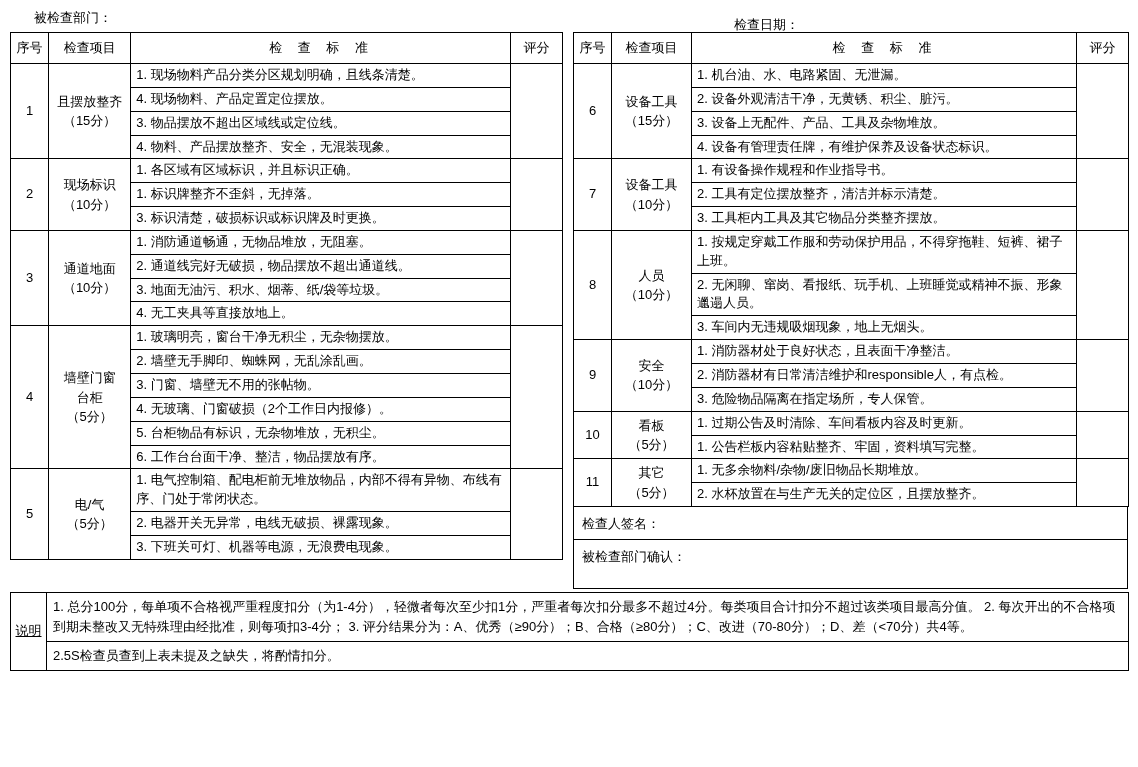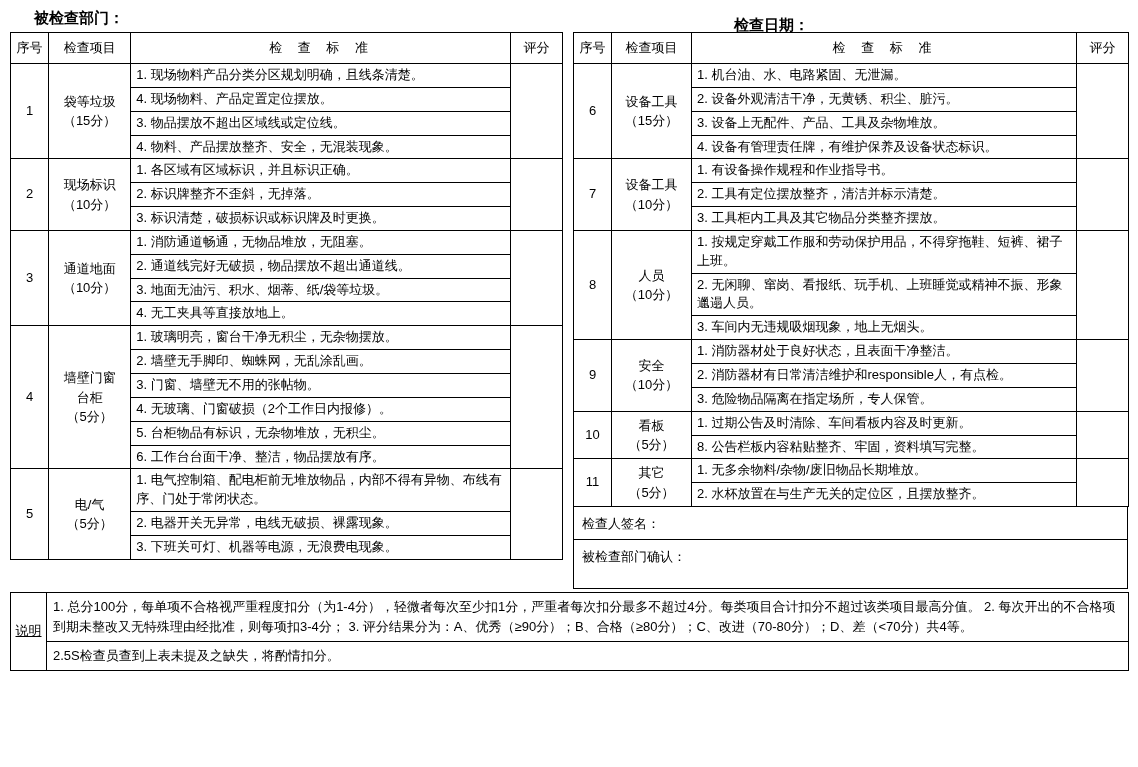--- a/index.html
+++ b/index.html
@@ -18,22 +18,22 @@
     position: relative;
     width: 1138px;
     height: 767px;
     box-sizing: border-box;
     padding: 4px 10px 0 10px;
   }
   .header-row {
     display: flex;
     height: 28px;
     align-items: center;
-    font-size: 15px;
-    font-weight: bold;
+    font-size: 13px;
+    font-weight: normal;
   }
   .hdr-left {
     margin-left: 24px;
     width: 300px;
   }
   .hdr-right {
     margin-left: 400px;
     margin-top: 14px;
   }
   table {
@@ -114,21 +114,21 @@
         <tr class="colhead">
           <td>序号</td>
           <td>检查项目</td>
           <td class="spaced">检 查 标 准</td>
           <td>评分</td>
         </tr>
 
         <tr>
           <td class="center" rowspan="4">1</td>
           <td class="itemcell" rowspan="4">
-            <div>袋等垃圾</div>
+            <div>且摆放整齐</div>
             <div>（15分）</div>
           </td>
           <td class="crit">1. 现场物料产品分类分区规划明确，且线条清楚。</td>
           <td rowspan="4"></td>
         </tr>
         <tr>
             <td class="crit">4. 现场物料、产品定置定位摆放。</td>
           </tr>
         <tr>
             <td class="crit">3. 物品摆放不超出区域线或定位线。</td>
@@ -140,21 +140,21 @@
         <tr>
           <td class="center" rowspan="3">2</td>
           <td class="itemcell" rowspan="3">
             <div>现场标识</div>
             <div>（10分）</div>
           </td>
           <td class="crit">1. 各区域有区域标识，并且标识正确。</td>
           <td rowspan="3"></td>
         </tr>
         <tr>
-            <td class="crit">2. 标识牌整齐不歪斜，无掉落。</td>
+            <td class="crit">1. 标识牌整齐不歪斜，无掉落。</td>
           </tr>
         <tr>
             <td class="crit">3. 标识清楚，破损标识或标识牌及时更换。</td>
           </tr>
 
         <tr>
           <td class="center" rowspan="4">3</td>
           <td class="itemcell" rowspan="4">
             <div>通道地面</div>
             <div>（10分）</div>
@@ -302,21 +302,21 @@
           <tr>
             <td class="center" rowspan="2">10</td>
             <td class="itemcell" rowspan="2">
               <div>看板</div>
               <div>（5分）</div>
             </td>
             <td class="crit">1. 过期公告及时清除、车间看板内容及时更新。</td>
             <td rowspan="2"></td>
           </tr>
           <tr>
-              <td class="crit">8. 公告栏板内容粘贴整齐、牢固，资料填写完整。</td>
+              <td class="crit">1. 公告栏板内容粘贴整齐、牢固，资料填写完整。</td>
             </tr>
 
           <tr>
             <td class="center" rowspan="2">11</td>
             <td class="itemcell" rowspan="2">
               <div>其它</div>
               <div>（5分）</div>
             </td>
             <td class="crit">1. 无多余物料/杂物/废旧物品长期堆放。</td>
             <td rowspan="2"></td>

